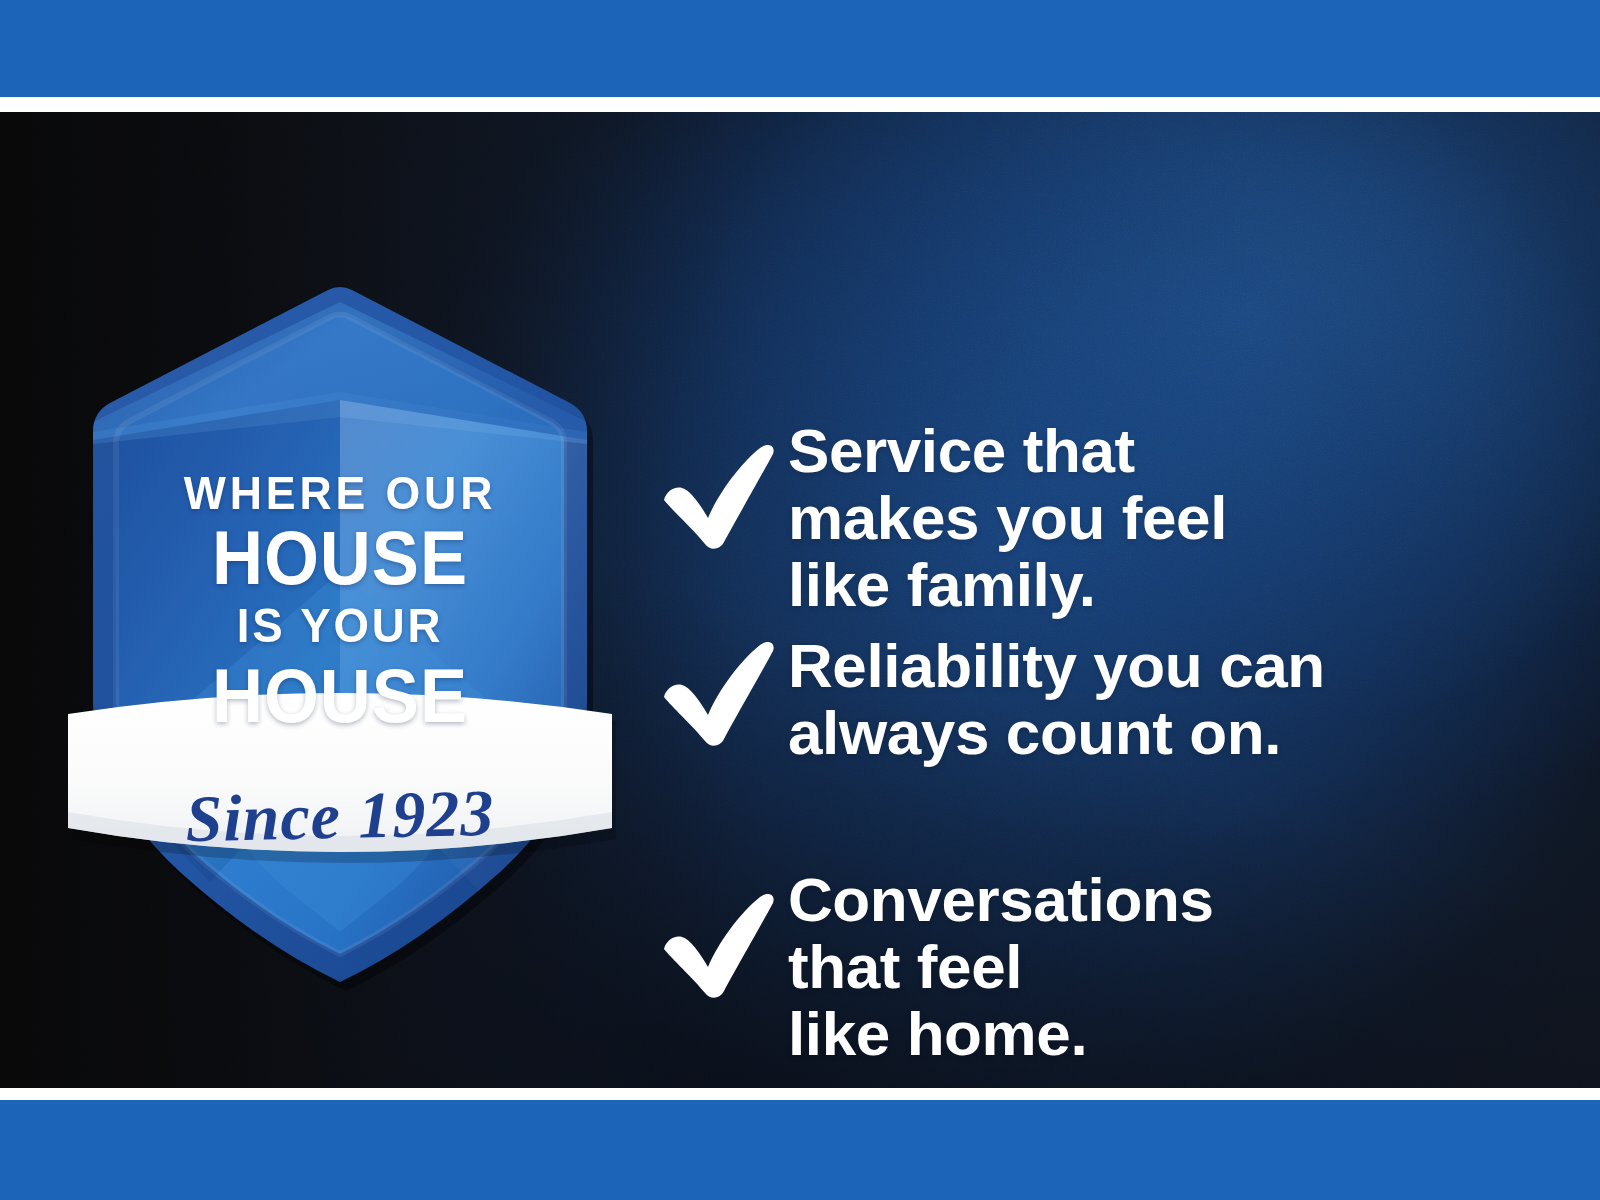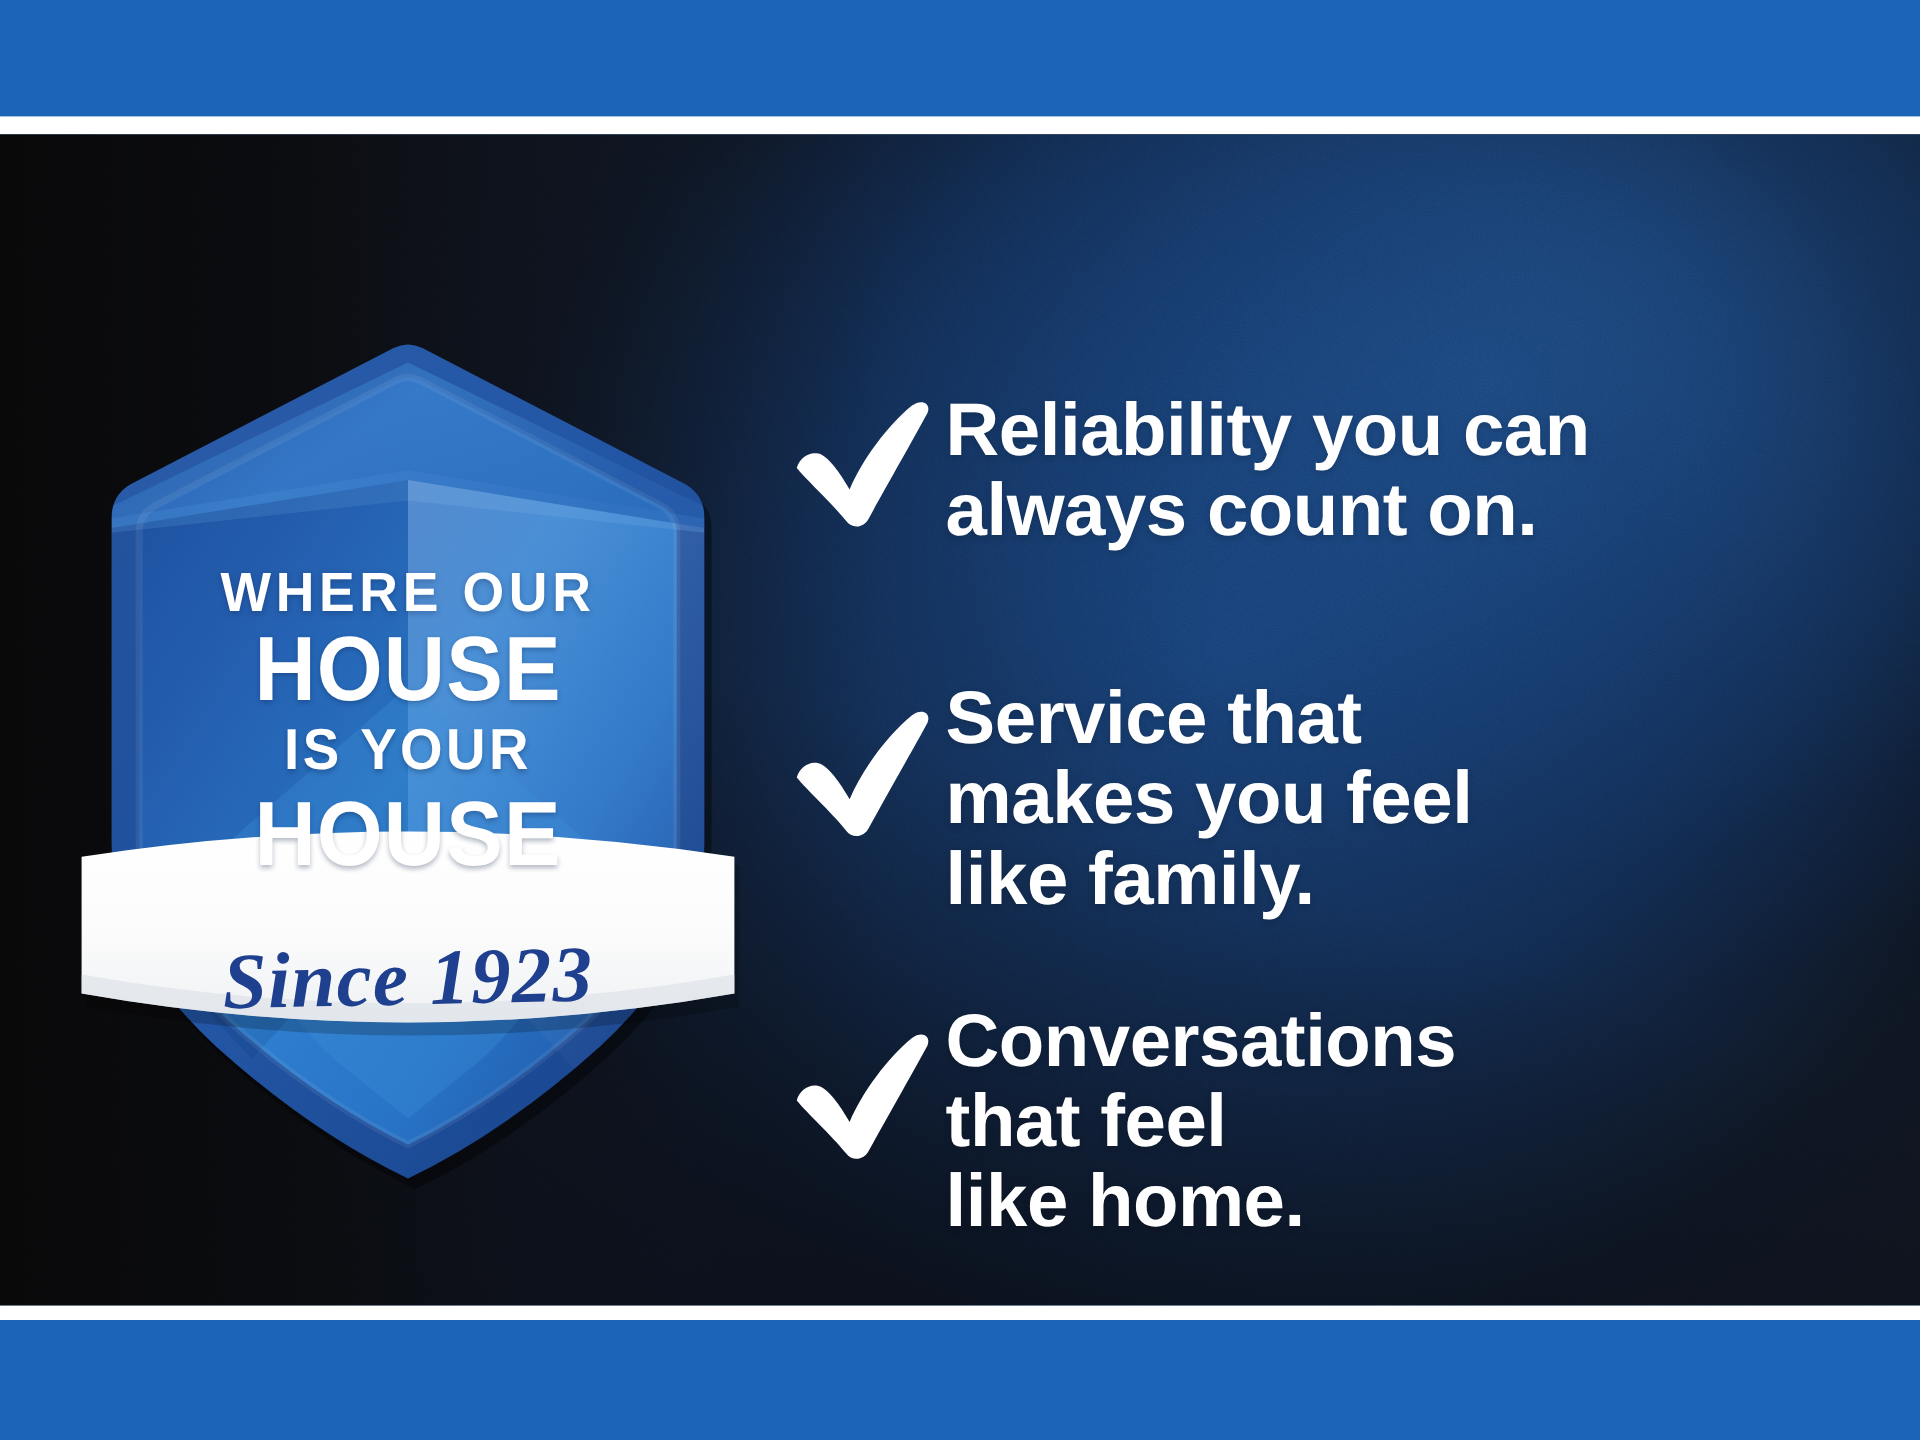--- a/index.html
+++ b/index.html
@@ -83,21 +83,21 @@
     font-style:italic;font-weight:700;font-size:66px;letter-spacing:1px;
     transform:rotate(-1.2deg);
     pointer-events:none;
   }
 
   
   #list{position:absolute;left:660px;top:200px;width:880px;}
   .row{display:flex;align-items:flex-start;}
   .row.r1{margin-top:14px;}
   .row.r2{margin-top:106px;}
-  .row.r3{margin-top:68px;}
+  .row.r3{margin-top:100px;}
   .check{flex:0 0 auto;width:128px;padding-top:6px;}
   .check svg{display:block;}
   .row.r2 .check,.row.r3 .check{padding-top:24px;}
   .ctext{
     flex:1 1 auto;
     color:#ffffff;
     font-family:"Liberation Sans",sans-serif;
     font-weight:700;
     font-size:62px;
     line-height:1.08;
@@ -214,47 +214,47 @@
 
       <div class="shield-text" id="l1">Where Our</div>
       <div class="shield-text" id="l2">House</div>
       <div class="shield-text" id="l3">Is Your</div>
       <div class="shield-text" id="l4">House</div>
       <div id="since">Since 1923</div>
     </div>
 
     <div id="list">
 
-      <div class="row r1">
-        <div class="check">
-          <svg width="118" height="112" viewBox="0 0 118 112">
-            <path d="M4,58 C6,50 14,44 22,46 C30,48 40,62 48,76
-                     C58,52 80,22 100,6 C108,0 116,4 113,12
-                     C100,36 76,78 64,100 C60,108 50,109 45,102
-                     C32,86 12,68 4,58 Z" fill="#ffffff"></path>
-          </svg>
-        </div>
-        <div class="ctext">Reliability you can
-always count on.</div>
-      </div>
-
       <div class="row r2">
         <div class="check">
           <svg width="118" height="112" viewBox="0 0 118 112">
             <path d="M4,58 C6,50 14,44 22,46 C30,48 40,62 48,76
                      C58,52 80,22 100,6 C108,0 116,4 113,12
                      C100,36 76,78 64,100 C60,108 50,109 45,102
                      C32,86 12,68 4,58 Z" fill="#ffffff"></path>
           </svg>
         </div>
         <div class="ctext">Service that
 makes you feel
 like family.</div>
       </div>
 
+      <div class="row r1">
+        <div class="check">
+          <svg width="118" height="112" viewBox="0 0 118 112">
+            <path d="M4,58 C6,50 14,44 22,46 C30,48 40,62 48,76
+                     C58,52 80,22 100,6 C108,0 116,4 113,12
+                     C100,36 76,78 64,100 C60,108 50,109 45,102
+                     C32,86 12,68 4,58 Z" fill="#ffffff"></path>
+          </svg>
+        </div>
+        <div class="ctext">Reliability you can
+always count on.</div>
+      </div>
+
       <div class="row r3">
         <div class="check">
           <svg width="118" height="112" viewBox="0 0 118 112">
             <path d="M4,58 C6,50 14,44 22,46 C30,48 40,62 48,76
                      C58,52 80,22 100,6 C108,0 116,4 113,12
                      C100,36 76,78 64,100 C60,108 50,109 45,102
                      C32,86 12,68 4,58 Z" fill="#ffffff"></path>
           </svg>
         </div>
         <div class="ctext">Conversations

